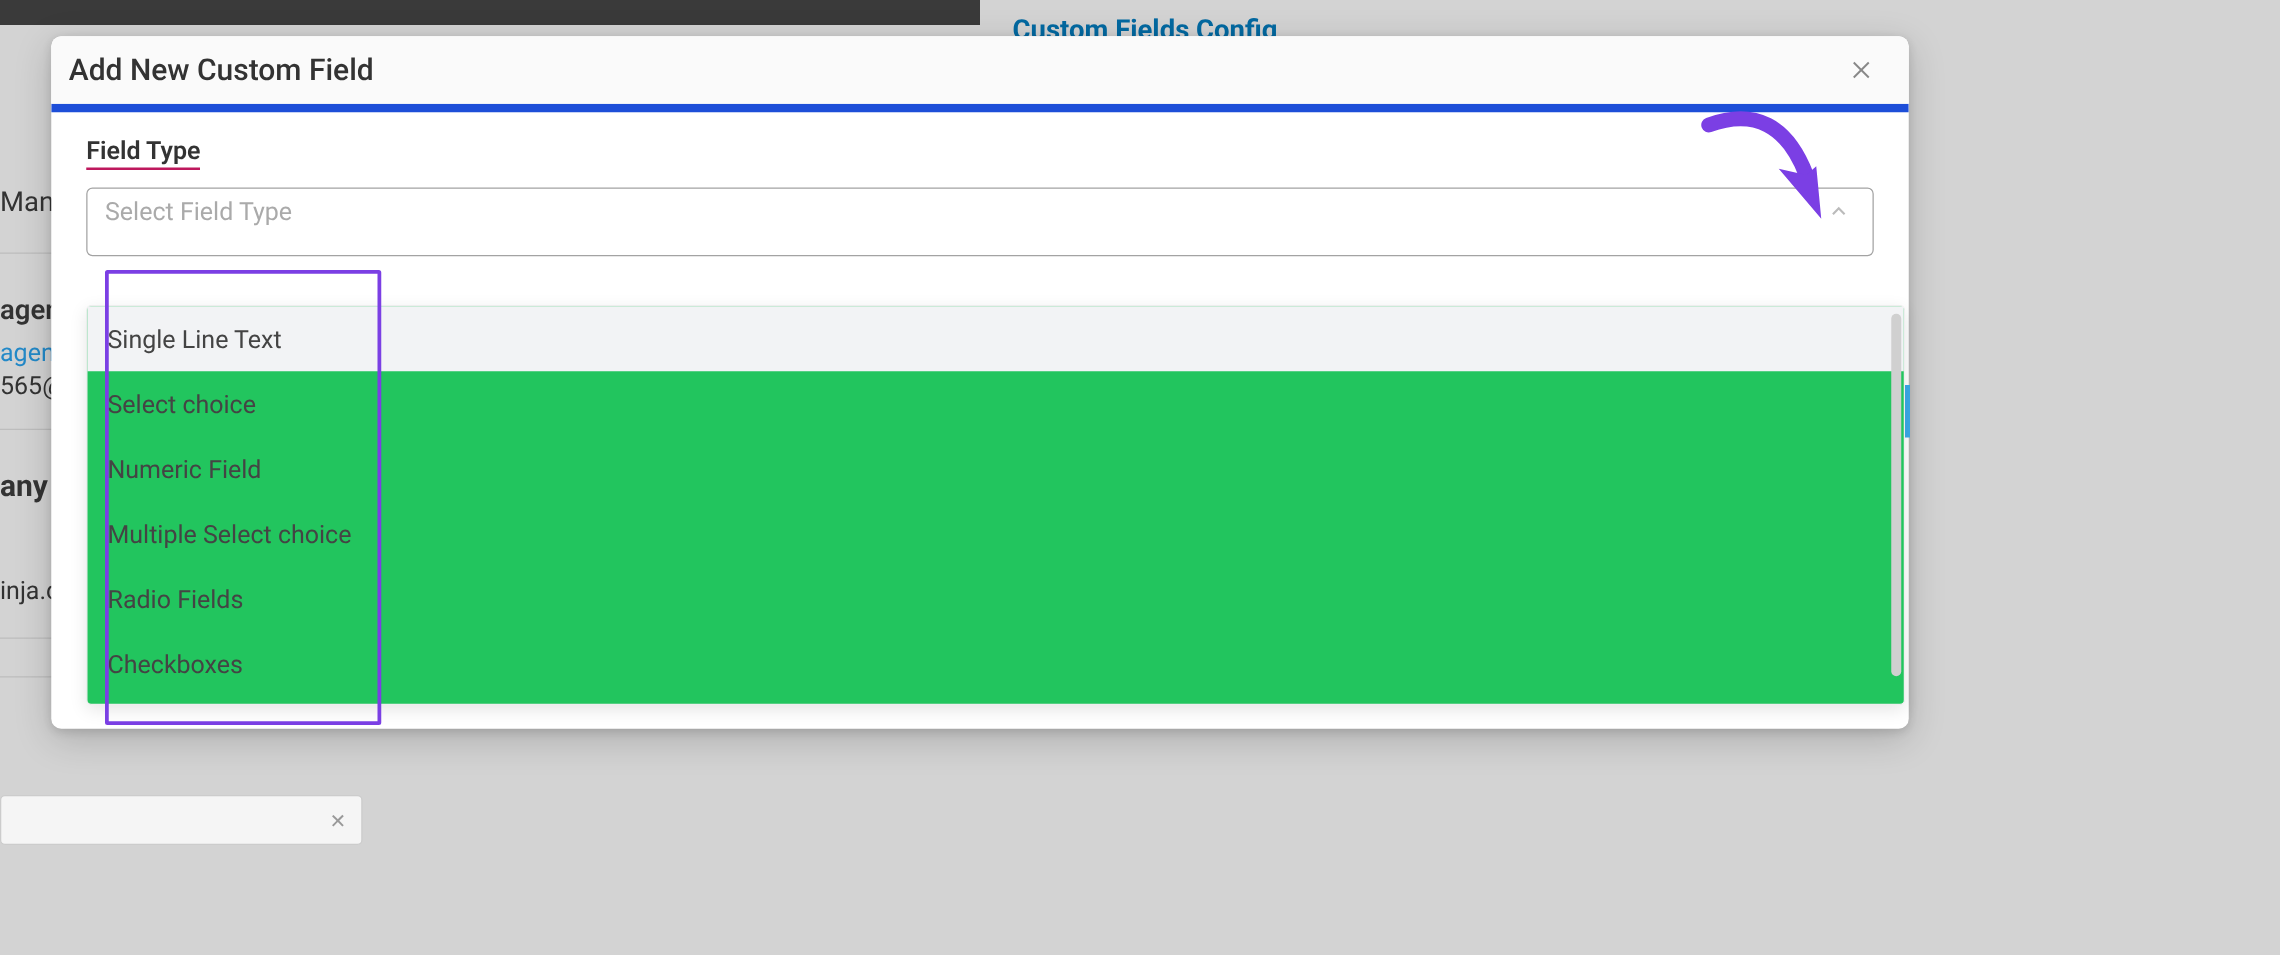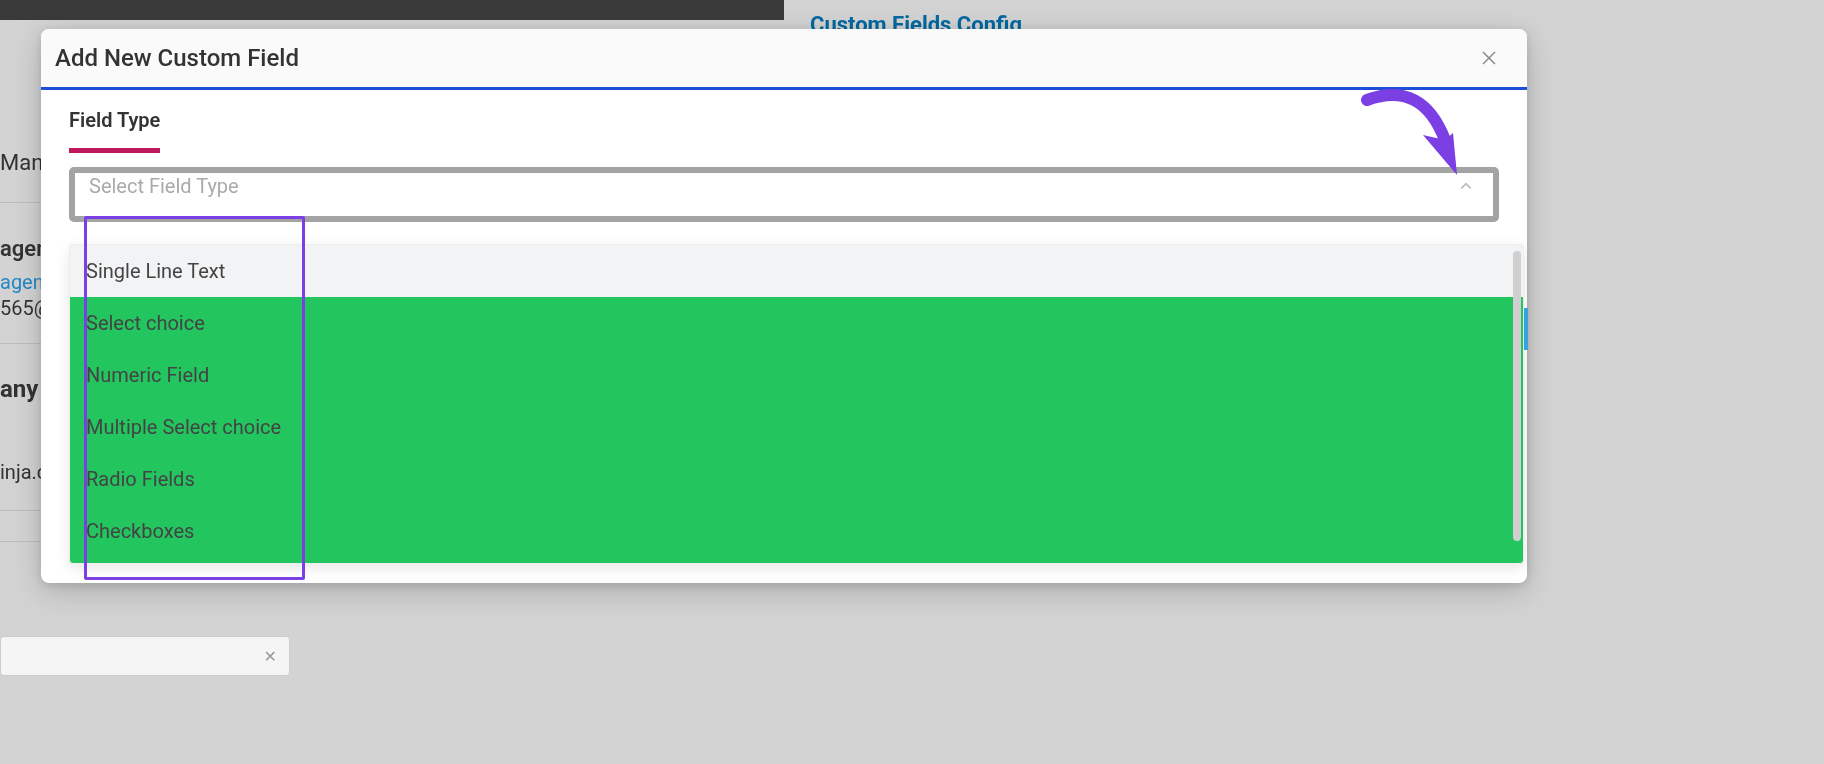--- a/index.html
+++ b/index.html
@@ -118,21 +118,21 @@
     left: 41px;
     width: 1486px;
     height: 554px;
     background: #fff;
     border-radius: 8px;
     box-shadow: 0 8px 30px rgba(0,0,0,0.18), 0 2px 8px rgba(0,0,0,0.12);
     overflow: visible;
   }
   .modal-header {
     height: 61px;
-    border-bottom: 3px solid #1d4ed8;
+    border-bottom: 7px solid #1d4ed8;
     display: flex;
     align-items: center;
     justify-content: space-between;
     padding: 0 26px 0 14px;
     background: #fafafa;
     border-radius: 8px 8px 0 0;
   }
   .modal-title {
     font-size: 24px;
     font-weight: 500;
@@ -152,28 +152,28 @@
     height: 16px;
   }
   .modal-body {
     padding: 18px 28px 20px 28px;
   }
   .field-label {
     font-size: 20px;
     font-weight: 600;
     color: #333;
     display: inline-block;
-    border-bottom: 5px solid #be185d;
-    padding-bottom: 16px;
+    border-bottom: 2px solid #be185d;
+    padding-bottom: 2px;
     margin-bottom: 14px;
   }
   .select-field {
     width: 100%;
     height: 55px;
-    border: 6px solid #a3a3a3;
+    border: 1px solid #a3a3a3;
     border-radius: 5px;
     display: flex;
     align-items: center;
     justify-content: space-between;
     padding: 0 20px 18px 14px;
     cursor: pointer;
     background: #fff;
   }
   .select-placeholder {
     font-size: 20px;

